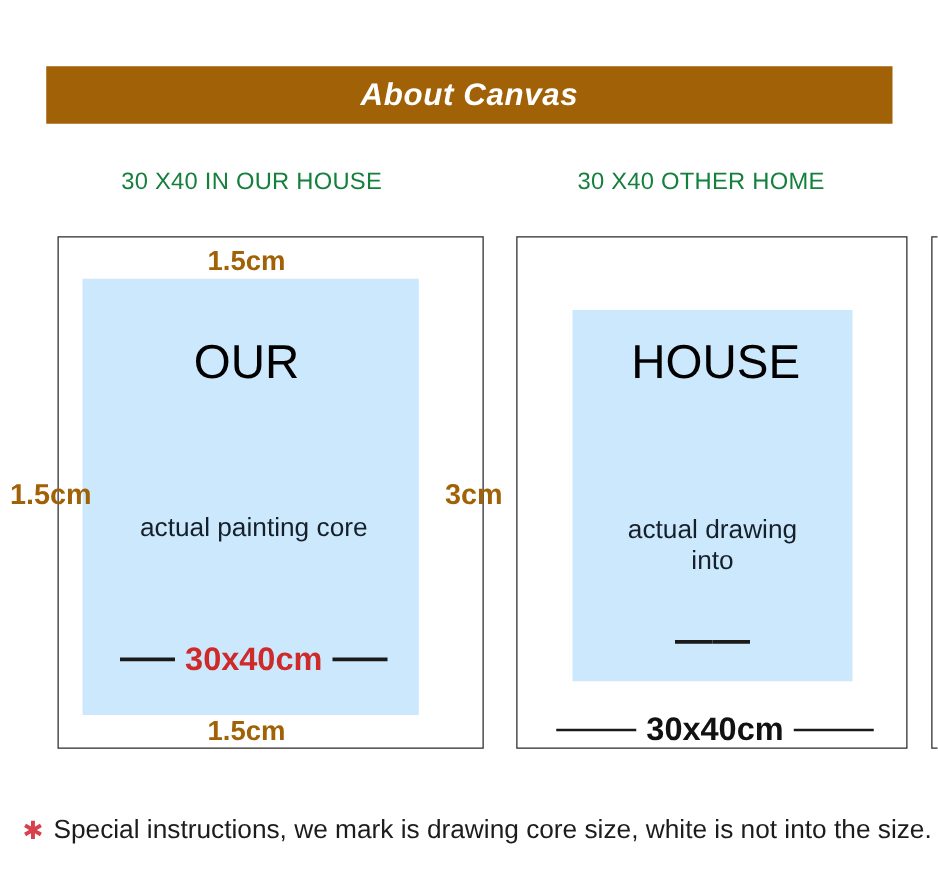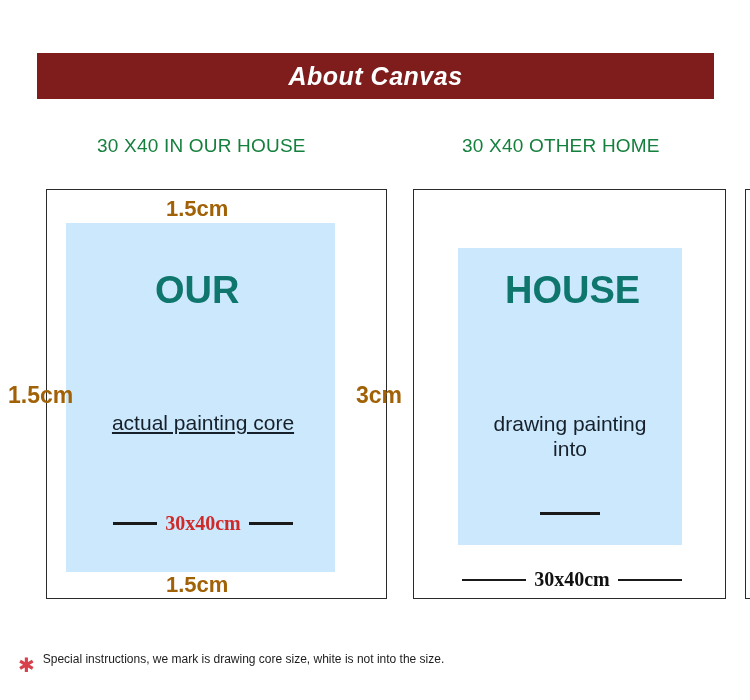--- a/index.html
+++ b/index.html
@@ -17,21 +17,21 @@
     -webkit-font-smoothing: antialiased;
   }
 
   
   .banner {
     position: absolute;
     left: 37px;
     top: 53px;
     width: 677px;
     height: 46px;
-    background: #7f1d1d;
+    background: #a16207;
     display: flex;
     align-items: center;
     justify-content: center;
   }
   .banner-title {
     color: #ffffff;
     font-size: 25px;
     font-weight: bold;
     font-style: italic;
     letter-spacing: 0.5px;
@@ -93,42 +93,41 @@
     left: 458px;
     top: 248px;
     width: 224px;
     height: 297px;
   }
 
   
   .core-title {
     position: absolute;
     font-size: 38px;
-    color: #0f766e;
-    font-weight: bold;
+    color: #000000;
+    font-weight: normal;
     white-space: nowrap;
     font-family: "Liberation Sans", "DejaVu Sans", sans-serif;
   }
   .core-title-left  { left: 155px; top: 269px; }
   .core-title-right { left: 505px; top: 269px; }
 
   
   .core-sub {
     position: absolute;
     font-size: 21px;
     color: #16202b;
     text-align: center;
     line-height: 1.2;
     font-family: "Liberation Sans", "DejaVu Sans", sans-serif;
   }
   .core-sub-left {
     left: 66px;
     top: 410px;
     width: 274px;
-    text-decoration: underline;
   }
   .core-sub-right {
     left: 470px;
     top: 411px;
     width: 200px;
   }
 
   
   .measure {
     position: absolute;
@@ -138,25 +137,25 @@
   }
   .measure .rule {
     height: 0;
     border-top: 3px solid #1a1a1a;
     flex: 0 0 auto;
   }
   .measure .rule.thin {
     border-top-width: 2px;
   }
   .measure .mlabel {
-    font-size: 20px;
+    font-size: 26px;
     font-weight: bold;
     white-space: nowrap;
     padding: 0 8px;
-    font-family: Liberation Serif, serif;
+    font-family: Liberation Sans, sans-serif;
   }
   .mlabel.red   { color: #cf2a2a; }
   .mlabel.black { color: #111111; }
 
   .measure-left-core {
     left: 78px;
     top: 512px;
     width: 250px;
   }
   .measure-left-core .rule { width: 44px; }
@@ -198,21 +197,21 @@
     align-items: flex-start;
     gap: 8px;
   }
   .footer-star {
     color: #d8404c;
     font-size: 20px;
     line-height: 1;
     padding-top: 3px;
   }
   .footer-text {
-    font-size: 12px;
+    font-size: 21px;
     color: #1c1c1c;
     white-space: nowrap;
     font-family: "Liberation Sans", "DejaVu Sans", sans-serif;
   }
 </style>
 </head>
 <body>
 
 <div class="banner">
   <div class="banner-title">About Canvas</div>
@@ -240,21 +239,21 @@
 <div class="dim dim-side-left">1.5cm</div>
 <div class="dim dim-side-right">3cm</div>
 
 <div class="frame frame-right"></div>
 
 <div class="core core-right"></div>
 
 <div class="core-title core-title-right">HOUSE</div>
 
 <div class="core-sub core-sub-right">
-  <div>drawing painting</div>
+  <div>actual drawing</div>
   <div>into</div>
 </div>
 
 <div class="measure measure-right-core">
   <span class="rule"></span>
   <span class="rule"></span>
 </div>
 
 <div class="measure measure-right-outer">
   <span class="rule thin"></span>

